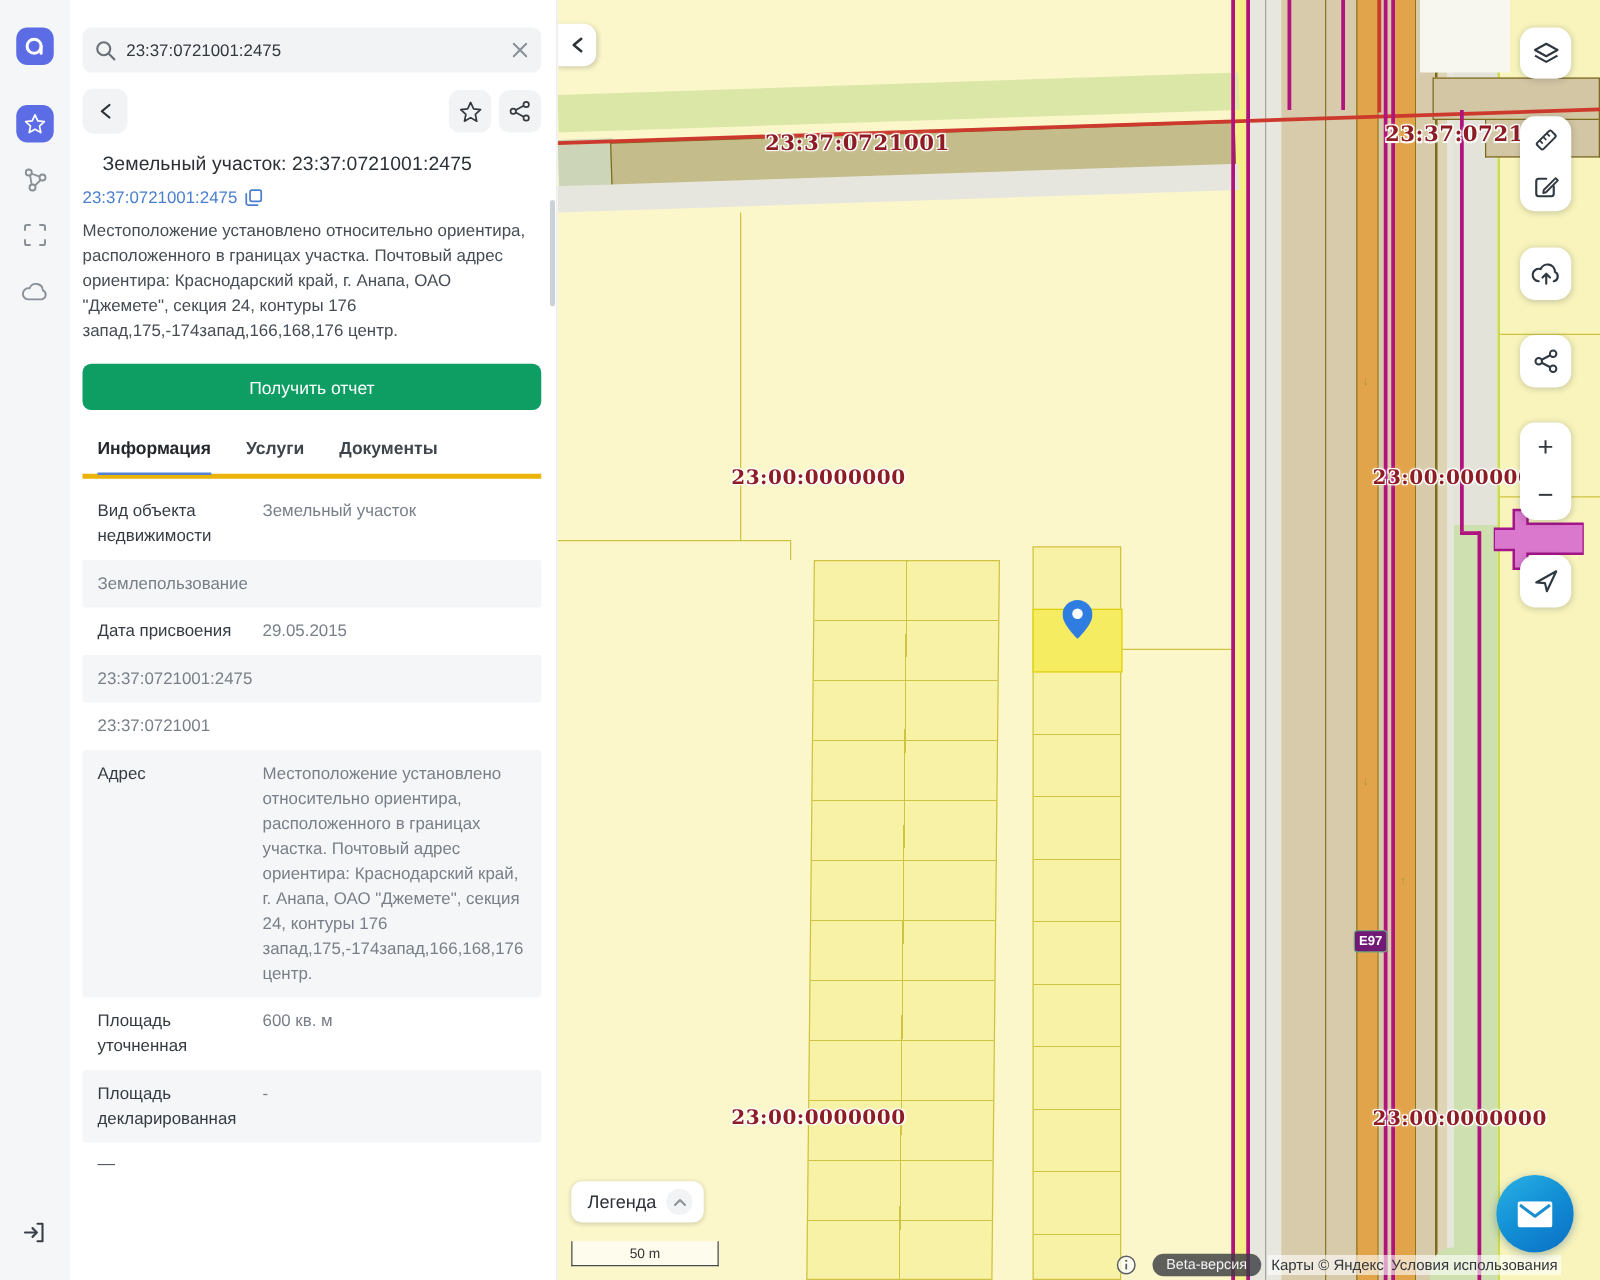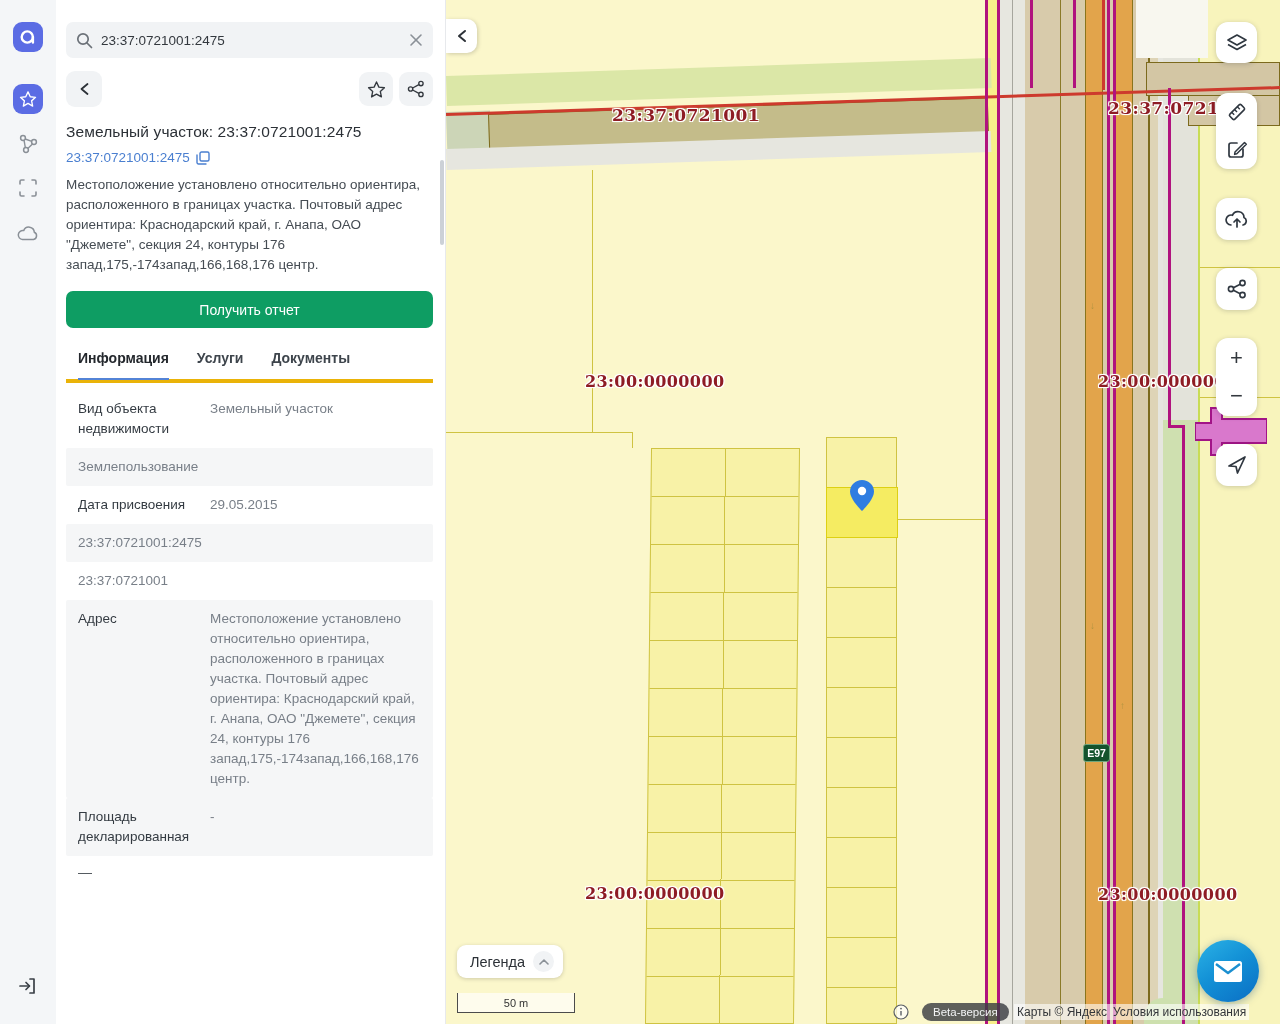--- a/index.html
+++ b/index.html
@@ -17,21 +17,21 @@
   .scroll-thumb { position:absolute; right:1px; top:160px; width:4px; height:85px; background:#ccd1d7; border-radius:2px; }
 
   .searchbar { margin-top:22px; height:36px; background:#f1f3f5; border-radius:7px; display:flex; align-items:center; padding:0 10px; }
   .searchbar input { flex:1; border:none; outline:none; background:transparent; font-size:13.5px; color:#33383e; margin-left:8px; font-family:"Liberation Sans",sans-serif; }
   .hdr-row { margin-top:13px; display:flex; align-items:center; }
   .sq-btn { width:36px; height:36px; background:#f1f3f5; border-radius:9px; display:flex; align-items:center; justify-content:center; border:none; cursor:pointer; }
   .sq-btn.sm { width:34px; height:34px; }
   .hdr-spacer { flex:1; }
   .hdr-row .sq-btn + .sq-btn { margin-left:6px; }
 
-  .title { margin-top:16px; font-size:15.5px; font-weight:500; color:#2b3036; letter-spacing:.1px; }
+  .title { margin-top:16px; font-size:15.5px; font-weight:500; color:#2b3036; letter-spacing:.1px;margin-left:16px; }
   .linkrow { margin-top:9px; display:flex; align-items:center; gap:6px; }
   .linkrow a { font-size:13.5px; color:#4a7fd0; text-decoration:none; }
   .desc { margin-top:10px; font-size:13.5px; line-height:20px; color:#454c53; }
 
   .report-btn { margin-top:16px; width:100%; height:37px; background:#0e9d63; color:#fff; font-size:14px; border:none; border-radius:7px; cursor:pointer; font-family:"Liberation Sans",sans-serif; }
 
   .tabs { margin-top:14px; display:flex; gap:28px; border-bottom:4px solid #eab308; padding:0 12px; }
   .tab { font-size:14px; font-weight:700; color:#3e454c; padding:8px 0 12px; cursor:pointer; }
   .tab.active { color:#24282d; border-bottom:2px solid #5383d6; margin-bottom:-1px; }
 
@@ -80,21 +80,21 @@
   .scalebar { position:absolute; left:11px; top:993px; width:118px; height:20px; background:rgba(255,255,255,.65); border:1px solid #4b4b4b; border-top:none; display:flex; align-items:center; justify-content:center; font-size:11px; color:#333; z-index:20; }
 
   .attr { position:absolute; top:1003px; height:18px; display:flex; align-items:center; font-size:12px; color:#33363a; z-index:20; }
   .beta { position:absolute; left:476px; top:1003px; height:18px; background:rgba(58,61,66,.82); color:#f2f3f4; font-size:11.5px; border-radius:9px; padding:0 11px; display:flex; align-items:center; z-index:20; }
   .attr-txt { background:rgba(255,255,255,.6); padding:1px 3px; white-space:nowrap; }
 
   .chat { position:absolute; left:751px; top:940px; width:62px; height:62px; border-radius:50%;
     background:linear-gradient(145deg,#2cb2e6 0%,#1391d6 45%,#0a6ec4 100%); box-shadow:0 2px 8px rgba(0,60,120,.35);
     display:flex; align-items:center; justify-content:center; z-index:22; cursor:pointer; }
 
-  .e97 { position:absolute; left:637px; top:744px; width:27px; height:18px; background:#14532d; border:1px solid #6fa57c; border-radius:3px; color:#fff; font-size:10.5px; font-weight:700; display:flex; align-items:center; justify-content:center; z-index:8; }
+  .e97 { position:absolute; left:637px; top:744px; width:27px; height:18px; background:#701a75; border:1px solid #6fa57c; border-radius:3px; color:#fff; font-size:10.5px; font-weight:700; display:flex; align-items:center; justify-content:center; z-index:8; }
 
   .roadmark { position:absolute; color:#9a8c3a; font-size:10px; opacity:.7; z-index:5; }
 </style>
 </head>
 <body>
 
 <div class="map">
 
   <div class="band" style="left:0;top:76px;width:545px;height:30px;background:#dbe7a7;transform:rotate(-1.9deg);"></div>
   <div class="band" style="left:0;top:112px;width:44px;height:42px;background:#ccd5b7;transform:rotate(-1.9deg);"></div>
@@ -379,19 +379,23 @@
     <div class="row gray">
         <div class="val">23:37:0721001:2475</div>
       </div>
     <div class="row">
         <div class="val">23:37:0721001</div>
       </div>
     <div class="row gray">
         <div class="lbl">Адрес</div>
         <div class="val">Местоположение установлено относительно ориентира, расположенного в границах участка. Почтовый адрес ориентира: Краснодарский край, г. Анапа, ОАО "Джемете", секция 24, контуры 176 запад,175,-174запад,166,168,176 центр.</div>
       </div>
+    <div class="row">
+        <div class="lbl">Площадь уточненная</div>
+        <div class="val">600 кв. м</div>
+      </div>
     <div class="row gray">
         <div class="lbl">Площадь декларированная</div>
         <div class="val">-</div>
       </div>
     <div class="dash">—</div>
   </div>
 </section>
 
 </body></html>

